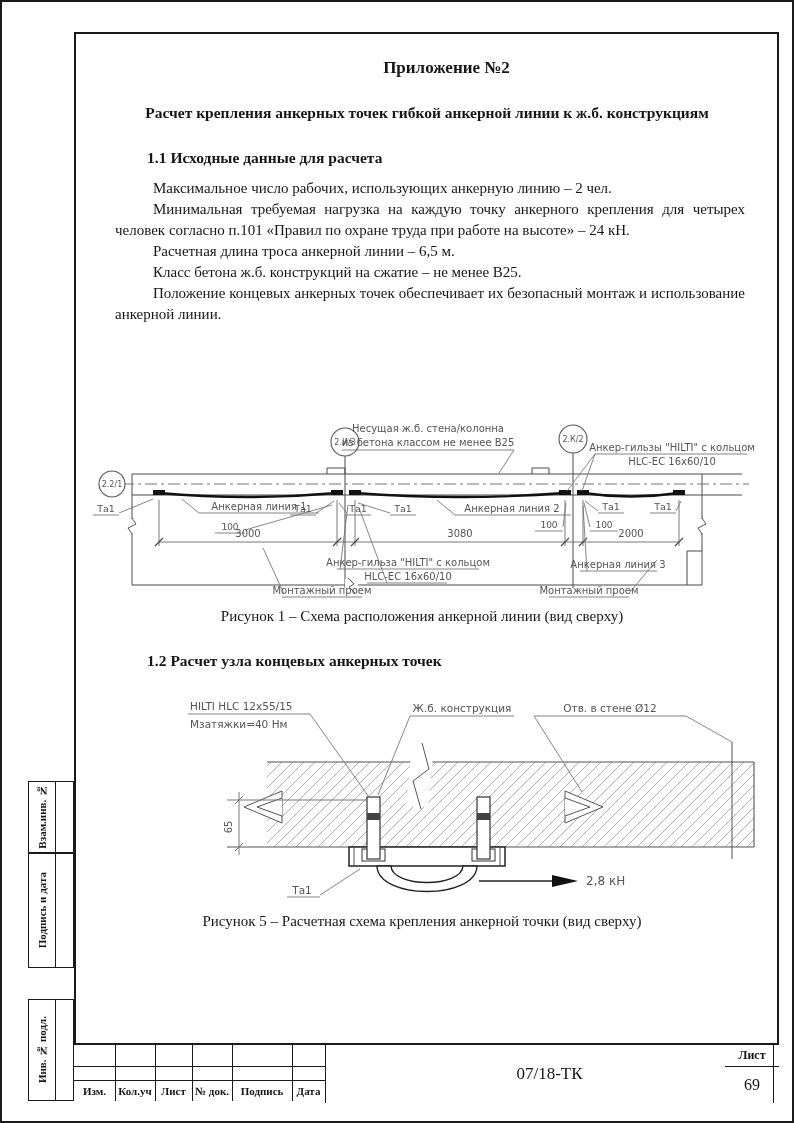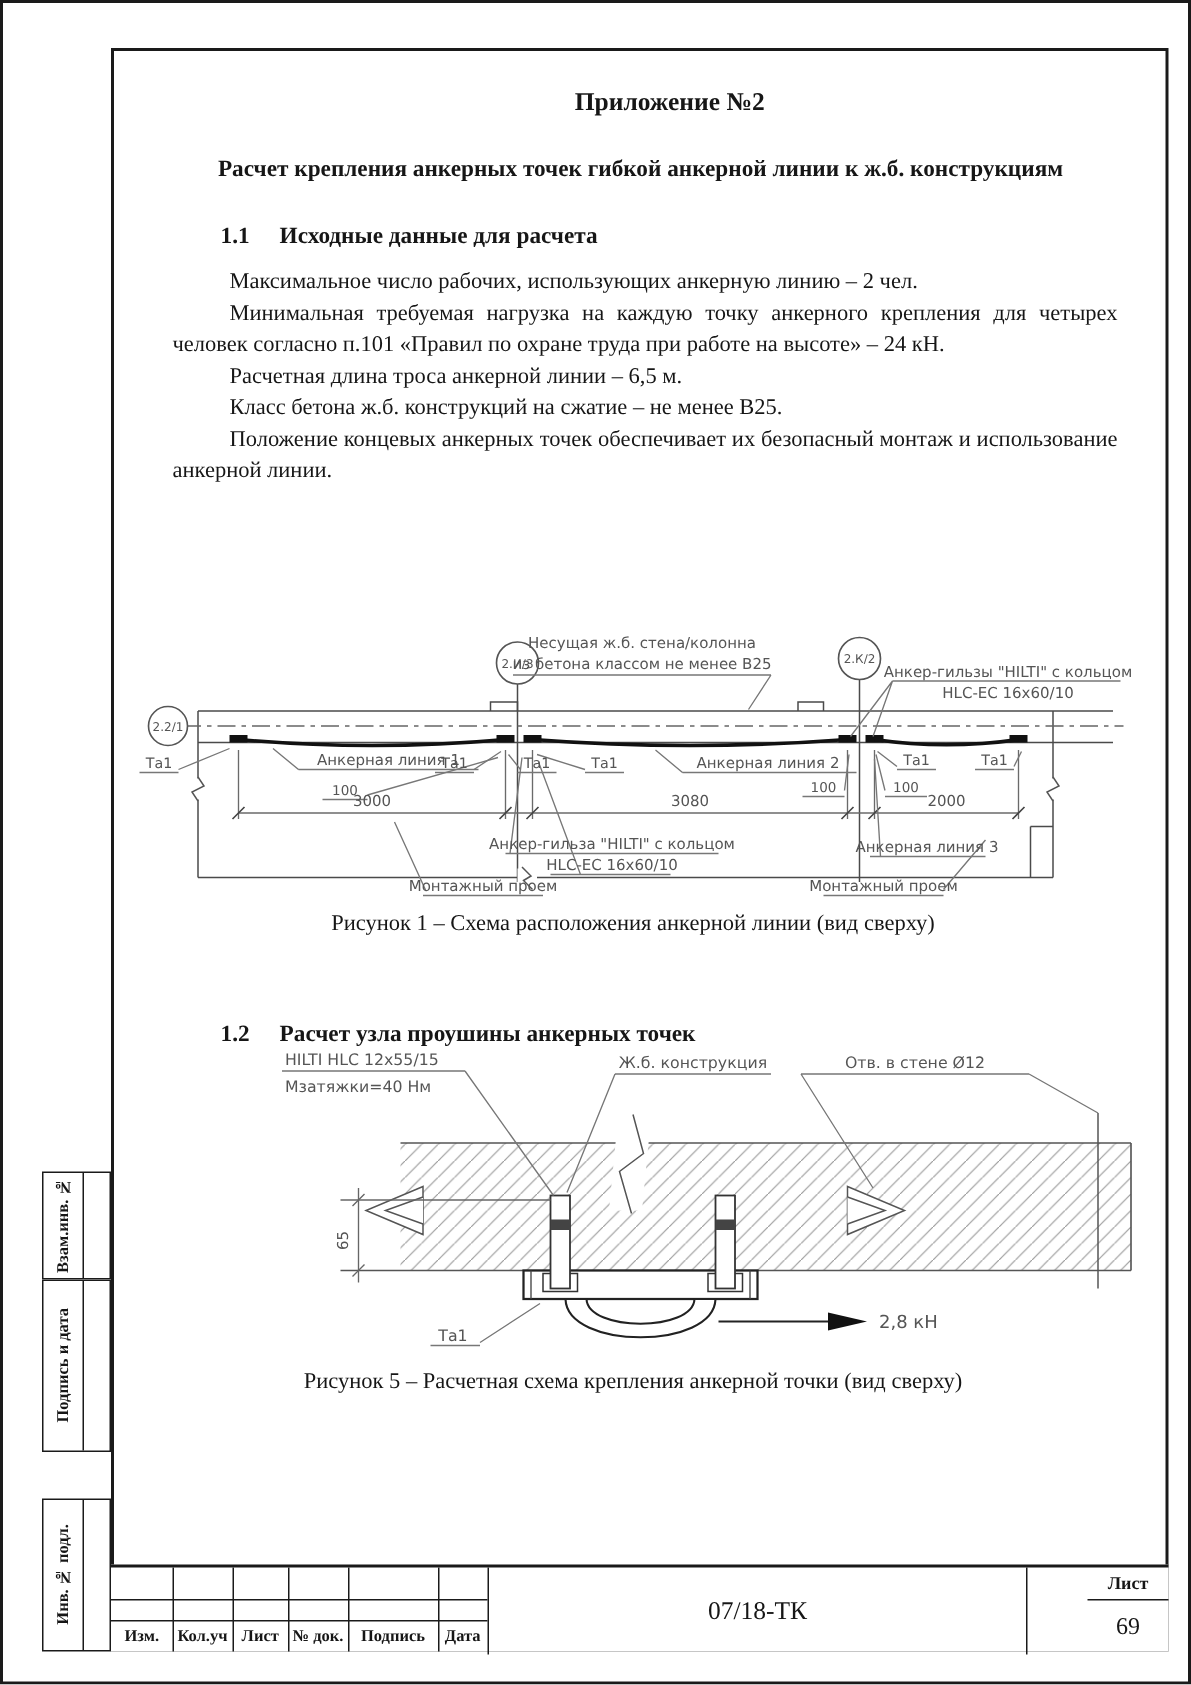--- a/index.html
+++ b/index.html
@@ -5,42 +5,42 @@
   html,body{margin:0;padding:0;background:#fff;}
   .page{position:relative;width:794px;height:1123px;background:#fff;
         font-family:"Liberation Serif",serif;color:#161616;
         border:2px solid #1a1a1a;box-sizing:border-box;overflow:hidden;}
   .frame{position:absolute;left:72px;top:30px;width:705px;height:1069px;
          border:2px solid #1a1a1a;box-sizing:border-box;}
   .doc-title{position:absolute;left:74px;top:56px;width:701px;text-align:center;
              font-size:17px;font-weight:bold;padding-left:20px;}
   .doc-subtitle{position:absolute;left:100px;top:102px;width:650px;text-align:center;
              font-size:15.5px;font-weight:bold;}
-  .sec-head{position:absolute;display:flex;gap:20px;font-size:15.5px;font-weight:bold;}
+  .sec-head{position:absolute;display:flex;gap:4px;font-size:15.5px;font-weight:bold;}
   .sec-num{font-weight:bold;}
   .body-text{position:absolute;left:113px;top:176px;width:630px;font-size:15px;
              line-height:21px;text-align:justify;}
   .body-text p{margin:0;text-indent:38px;}
   .fig-caption{position:absolute;left:90px;width:660px;text-align:center;font-size:15px;}
   
   .sb{position:absolute;left:26px;width:46px;border:1.5px solid #1a1a1a;
       box-sizing:border-box;display:flex;background:#fff;}
   .sb-l{width:26px;border-right:1.5px solid #1a1a1a;display:flex;
         align-items:center;justify-content:center;}
   .sb-l span{writing-mode:vertical-rl;transform:rotate(180deg);white-space:nowrap;
         font-family:"Liberation Serif",serif;font-weight:bold;font-size:11px;}
   .sb-r{flex:1;}
   
   .tb{position:absolute;left:72px;top:1041px;width:705px;height:58px;
       border-top:2.5px solid #1a1a1a;box-sizing:border-box;background:#fff;}
   .tb .vline{position:absolute;top:0;bottom:0;width:0;border-left:1.5px solid #1a1a1a;}
   .tb .hline{position:absolute;left:0;width:251px;height:0;border-top:1.2px solid #1a1a1a;}
   .tb-label{position:absolute;top:37px;height:21px;text-align:center;
             font-weight:bold;font-size:11px;line-height:18px;}
-  .tb-doc{position:absolute;left:251px;top:0;width:360px;height:58px;
+  .tb-doc{position:absolute;left:251px;top:0;width:449px;height:58px;
           border-left:1.5px solid #1a1a1a;border-right:1.5px solid #1a1a1a;
           display:flex;align-items:center;justify-content:center;
           font-size:17px;box-sizing:border-box;}
   .tb-sheet{position:absolute;left:651px;top:0;width:54px;height:58px;box-sizing:border-box;}
   .tb-sheet .hd{height:22px;border-bottom:1.5px solid #1a1a1a;text-align:center;
           font-weight:bold;font-size:12px;line-height:21px;box-sizing:border-box;}
   .tb-sheet .val{height:36px;display:flex;align-items:center;justify-content:center;
           font-size:16px;}
   
   svg text{font-family:"DejaVu Sans",sans-serif;fill:#555;}
@@ -161,23 +161,23 @@
     <text x="316" y="92" font-size="9.5" text-anchor="middle">Та1</text>
     <text x="524" y="90" font-size="9.5" text-anchor="middle">Та1</text>
     <text x="576" y="90" font-size="9.5" text-anchor="middle">Та1</text>
     <text x="321" y="146" font-size="10" text-anchor="middle">Анкер-гильза "HILTI" с кольцом</text>
     <text x="321" y="160" font-size="10" text-anchor="middle">HLC-EC 16x60/10</text>
     <text x="235" y="174" font-size="10" text-anchor="middle">Монтажный проем</text>
     <text x="502" y="174" font-size="10" text-anchor="middle">Монтажный проем</text>
   </svg>
   <div class="fig-caption" style="top:606px;">Рисунок 1 – Схема расположения анкерной линии (вид сверху)</div>
 
-  <div class="sec-head" style="left:145px;top:650px;margin-top:29px;">
+  <div class="sec-head" style="left:145px;top:650px;">
     <span class="sec-num">1.2</span>
-    <span>Расчет узла проушины анкерных точек</span>
+    <span>Расчет узла концевых анкерных точек</span>
   </div>
 
   <svg style="position:absolute;left:180px;top:695px;" width="580" height="212" viewBox="0 0 580 212">
     <defs>
       <pattern id="hatch" patternUnits="userSpaceOnUse" width="11" height="11">
         <line x1="0" y1="11" x2="11" y2="0" stroke="#9c9c9c" stroke-width="0.8"></line>
       </pattern>
     </defs>
 
     <rect x="85" y="65" width="487" height="85" fill="url(#hatch)"></rect>

